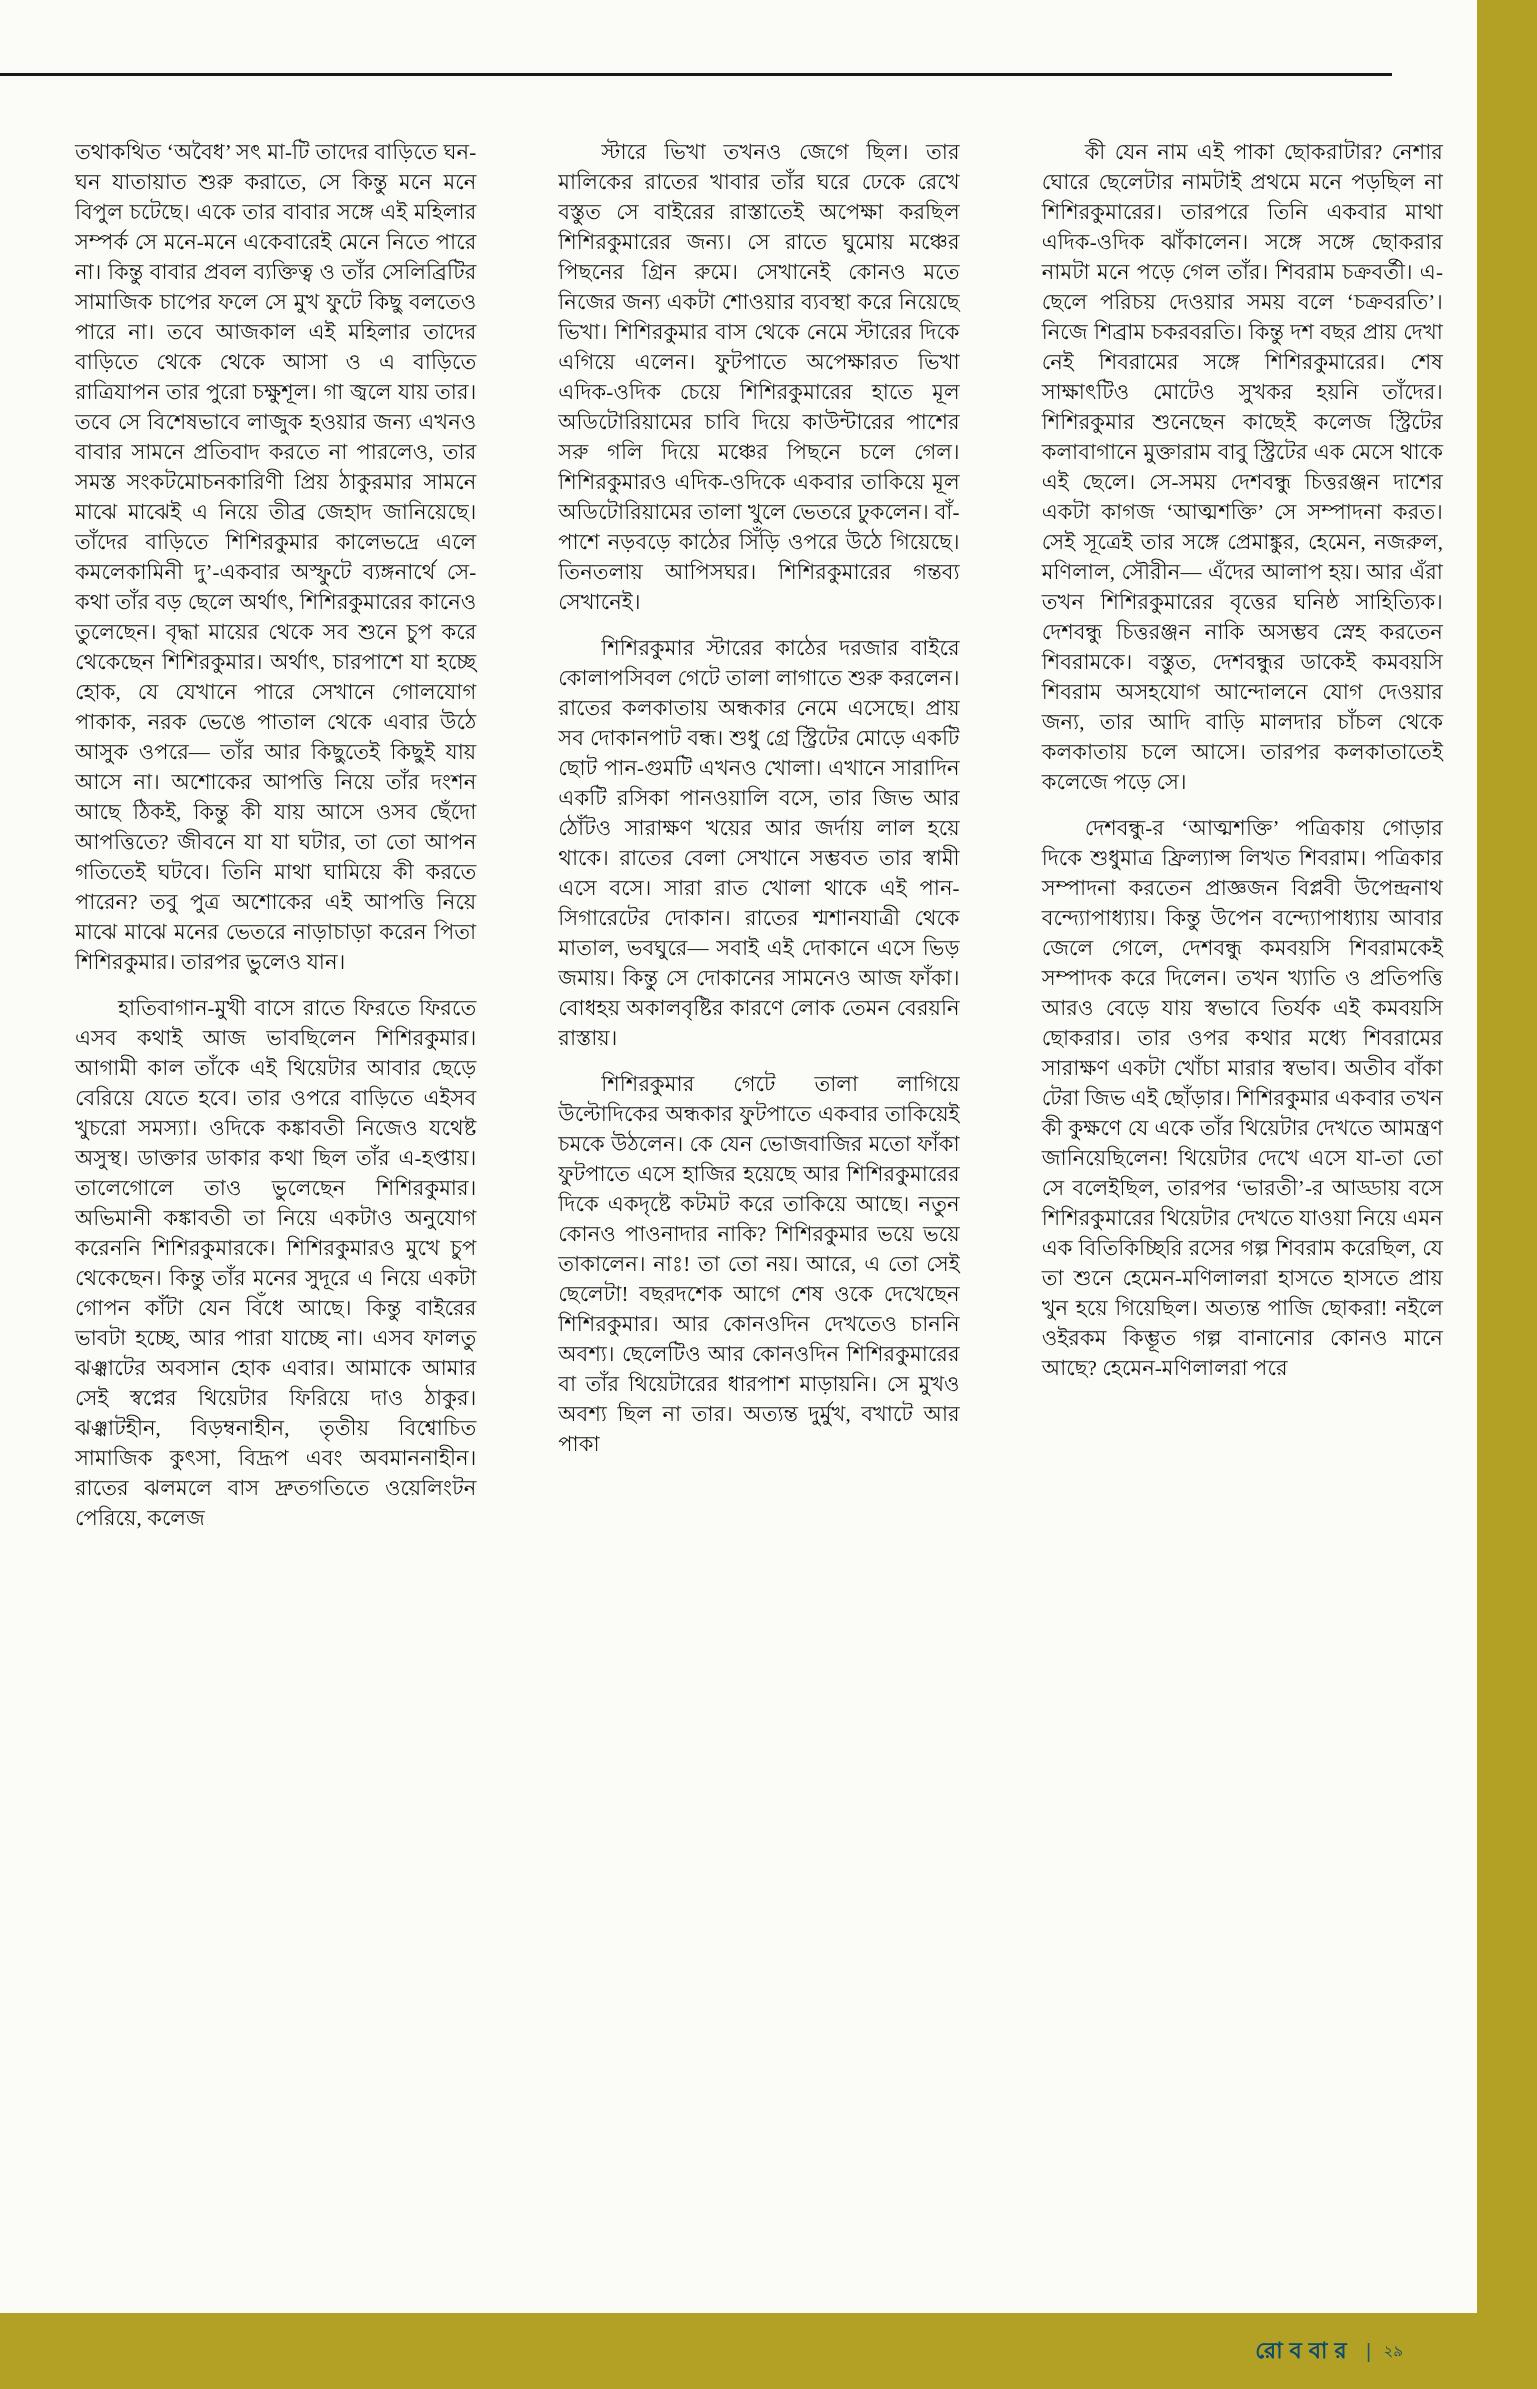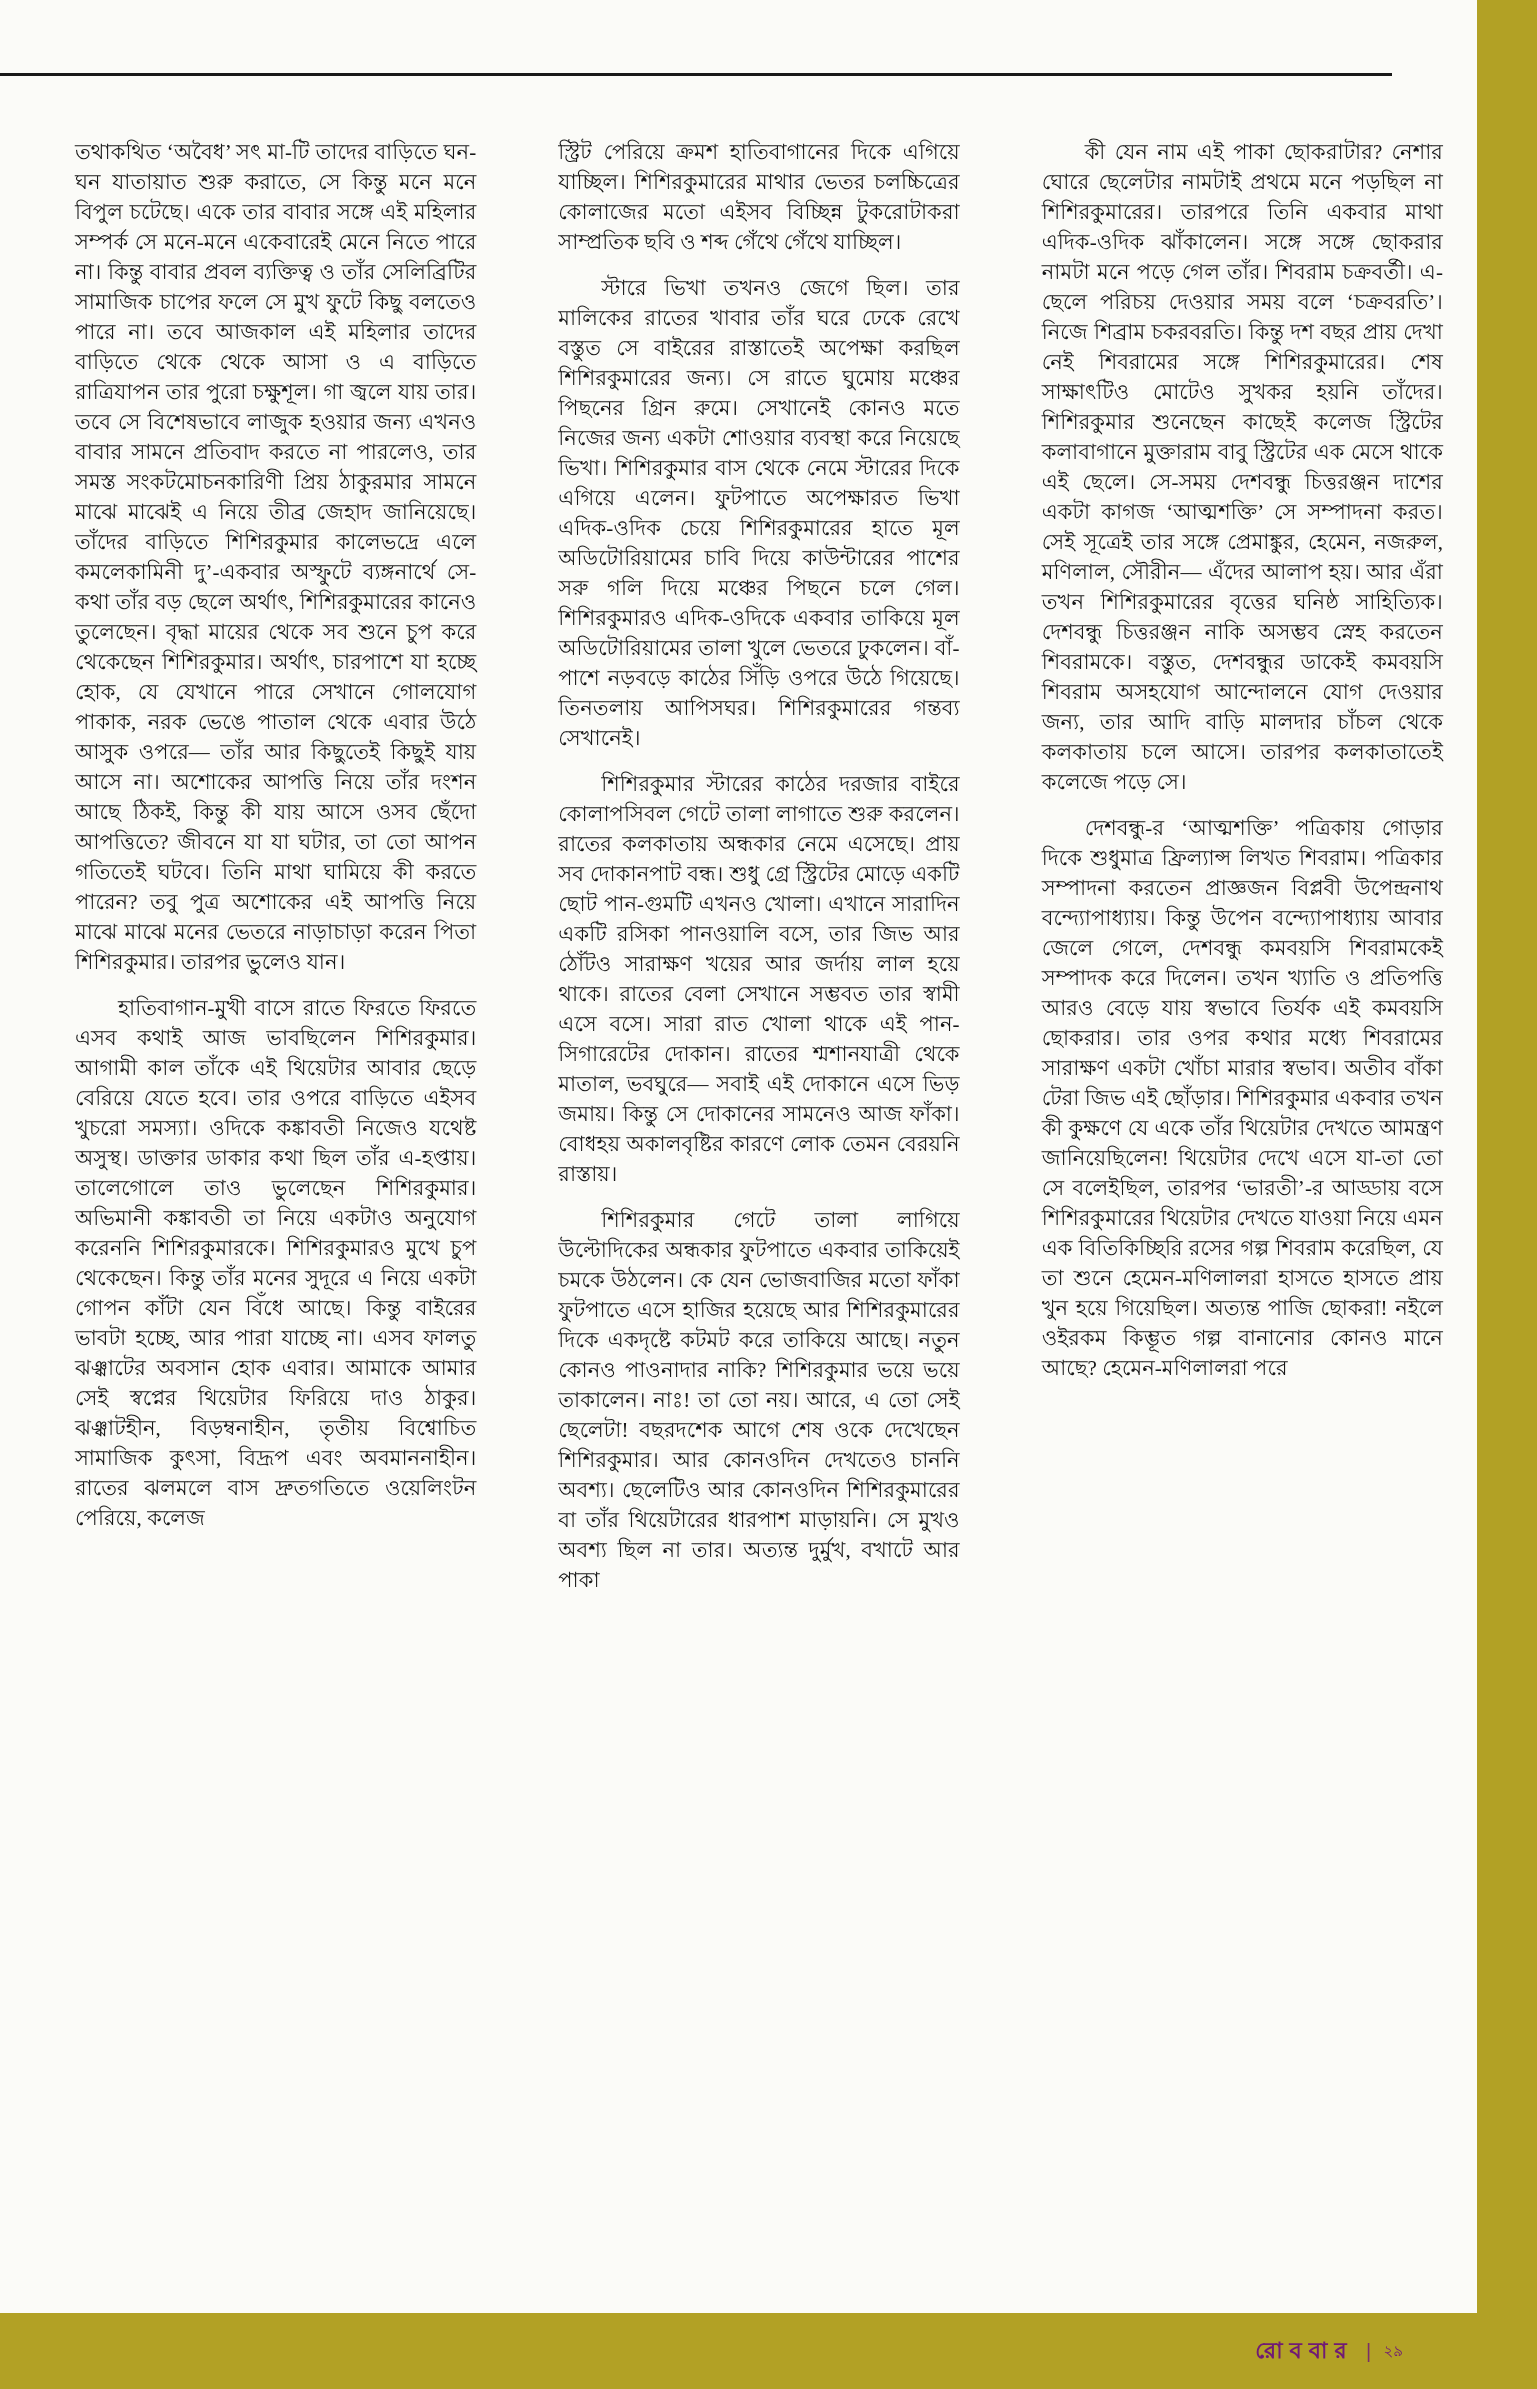--- a/index.html
+++ b/index.html
@@ -55,21 +55,21 @@
   .col p { margin: 16px; }
   .col p.indent { text-indent: 43px; }
   .footer {
     position: absolute;
     right: 135px;
     top: 50%;
     transform: translateY(-50%);
     display: flex;
     align-items: center;
     gap: 12.4px;
-    color: #701a75;
+    color: #0c4a6e;
     font-family: "Liberation Sans", "DejaVu Sans", sans-serif;
   }
   .footer-title {
     font-size: 22px;
     letter-spacing: 7px;
     font-weight: 600;
   }
   .footer-sep {
     font-size: 20px;
     opacity: 0.85;
@@ -88,21 +88,20 @@
   <div class="top-rule"></div>
 
   <div class="content">
 
     <div class="col">
       <p>তথাকথিত ‘অবৈধ’ সৎ মা-টি তাদের বাড়িতে ঘন-ঘন যাতায়াত শুরু করাতে, সে কিন্তু মনে মনে বিপুল চটেছে। একে তার বাবার সঙ্গে এই মহিলার সম্পর্ক সে মনে-মনে একেবারেই মেনে নিতে পারে না। কিন্তু বাবার প্রবল ব্যক্তিত্ব ও তাঁর সেলিব্রিটির সামাজিক চাপের ফলে সে মুখ ফুটে কিছু বলতেও পারে না। তবে আজকাল এই মহিলার তাদের বাড়িতে থেকে থেকে আসা ও এ বাড়িতে রাত্রিযাপন তার পুরো চক্ষুশূল। গা জ্বলে যায় তার। তবে সে বিশেষভাবে লাজুক হওয়ার জন্য এখনও বাবার সামনে প্রতিবাদ করতে না পারলেও, তার সমস্ত সংকটমোচনকারিণী প্রিয় ঠাকুরমার সামনে মাঝে মাঝেই এ নিয়ে তীব্র জেহাদ জানিয়েছে। তাঁদের বাড়িতে শিশিরকুমার কালেভদ্রে এলে কমলেকামিনী দু’-একবার অস্ফুটে ব্যঙ্গনার্থে সে-কথা তাঁর বড় ছেলে অর্থাৎ, শিশিরকুমারের কানেও তুলেছেন। বৃদ্ধা মায়ের থেকে সব শুনে চুপ করে থেকেছেন শিশিরকুমার। অর্থাৎ, চারপাশে যা হচ্ছে হোক, যে যেখানে পারে সেখানে গোলযোগ পাকাক, নরক ভেঙে পাতাল থেকে এবার উঠে আসুক ওপরে— তাঁর আর কিছুতেই কিছুই যায় আসে না। অশোকের আপত্তি নিয়ে তাঁর দংশন আছে ঠিকই, কিন্তু কী যায় আসে ওসব ছেঁদো আপত্তিতে? জীবনে যা যা ঘটার, তা তো আপন গতিতেই ঘটবে। তিনি মাথা ঘামিয়ে কী করতে পারেন? তবু পুত্র অশোকের এই আপত্তি নিয়ে মাঝে মাঝে মনের ভেতরে নাড়াচাড়া করেন পিতা শিশিরকুমার। তারপর ভুলেও যান।</p>
       <p class="indent">হাতিবাগান-মুখী বাসে রাতে ফিরতে ফিরতে এসব কথাই আজ ভাবছিলেন শিশিরকুমার। আগামী কাল তাঁকে এই থিয়েটার আবার ছেড়ে বেরিয়ে যেতে হবে। তার ওপরে বাড়িতে এইসব খুচরো সমস্যা। ওদিকে কঙ্কাবতী নিজেও যথেষ্ট অসুস্থ। ডাক্তার ডাকার কথা ছিল তাঁর এ-হপ্তায়। তালেগোলে তাও ভুলেছেন শিশিরকুমার। অভিমানী কঙ্কাবতী তা নিয়ে একটাও অনুযোগ করেননি শিশিরকুমারকে। শিশিরকুমারও মুখে চুপ থেকেছেন। কিন্তু তাঁর মনের সুদূরে এ নিয়ে একটা গোপন কাঁটা যেন বিঁধে আছে। কিন্তু বাইরের ভাবটা হচ্ছে, আর পারা যাচ্ছে না। এসব ফালতু ঝঞ্ঝাটের অবসান হোক এবার। আমাকে আমার সেই স্বপ্নের থিয়েটার ফিরিয়ে দাও ঠাকুর। ঝঞ্ঝাটহীন, বিড়ম্বনাহীন, তৃতীয় বিশ্বোচিত সামাজিক কুৎসা, বিদ্রূপ এবং অবমাননাহীন। রাতের ঝলমলে বাস দ্রুতগতিতে ওয়েলিংটন পেরিয়ে, কলেজ</p>
     </div>
 
     <div class="col">
-      <p>স্ট্রিট পেরিয়ে ক্রমশ হাতিবাগানের দিকে এগিয়ে যাচ্ছিল। শিশিরকুমারের মাথার ভেতর চলচ্চিত্রের কোলাজের মতো এইসব বিচ্ছিন্ন টুকরোটাকরা সাম্প্রতিক ছবি ও শব্দ গেঁথে গেঁথে যাচ্ছিল।</p>
       <p class="indent">স্টারে ভিখা তখনও জেগে ছিল। তার মালিকের রাতের খাবার তাঁর ঘরে ঢেকে রেখে বস্তুত সে বাইরের রাস্তাতেই অপেক্ষা করছিল শিশিরকুমারের জন্য। সে রাতে ঘুমোয় মঞ্চের পিছনের গ্রিন রুমে। সেখানেই কোনও মতে নিজের জন্য একটা শোওয়ার ব্যবস্থা করে নিয়েছে ভিখা। শিশিরকুমার বাস থেকে নেমে স্টারের দিকে এগিয়ে এলেন। ফুটপাতে অপেক্ষারত ভিখা এদিক-ওদিক চেয়ে শিশিরকুমারের হাতে মূল অডিটোরিয়ামের চাবি দিয়ে কাউন্টারের পাশের সরু গলি দিয়ে মঞ্চের পিছনে চলে গেল। শিশিরকুমারও এদিক-ওদিকে একবার তাকিয়ে মূল অডিটোরিয়ামের তালা খুলে ভেতরে ঢুকলেন। বাঁ-পাশে নড়বড়ে কাঠের সিঁড়ি ওপরে উঠে গিয়েছে। তিনতলায় আপিসঘর। শিশিরকুমারের গন্তব্য সেখানেই।</p>
       <p class="indent">শিশিরকুমার স্টারের কাঠের দরজার বাইরে কোলাপসিবল গেটে তালা লাগাতে শুরু করলেন। রাতের কলকাতায় অন্ধকার নেমে এসেছে। প্রায় সব দোকানপাট বন্ধ। শুধু গ্রে স্ট্রিটের মোড়ে একটি ছোট পান-গুমটি এখনও খোলা। এখানে সারাদিন একটি রসিকা পানওয়ালি বসে, তার জিভ আর ঠোঁটও সারাক্ষণ খয়ের আর জর্দায় লাল হয়ে থাকে। রাতের বেলা সেখানে সম্ভবত তার স্বামী এসে বসে। সারা রাত খোলা থাকে এই পান-সিগারেটের দোকান। রাতের শ্মশানযাত্রী থেকে মাতাল, ভবঘুরে— সবাই এই দোকানে এসে ভিড় জমায়। কিন্তু সে দোকানের সামনেও আজ ফাঁকা। বোধহয় অকালবৃষ্টির কারণে লোক তেমন বেরয়নি রাস্তায়।</p>
       <p class="indent">শিশিরকুমার গেটে তালা লাগিয়ে উল্টোদিকের অন্ধকার ফুটপাতে একবার তাকিয়েই চমকে উঠলেন। কে যেন ভোজবাজির মতো ফাঁকা ফুটপাতে এসে হাজির হয়েছে আর শিশিরকুমারের দিকে একদৃষ্টে কটমট করে তাকিয়ে আছে। নতুন কোনও পাওনাদার নাকি? শিশিরকুমার ভয়ে ভয়ে তাকালেন। নাঃ! তা তো নয়। আরে, এ তো সেই ছেলেটা! বছরদশেক আগে শেষ ওকে দেখেছেন শিশিরকুমার। আর কোনওদিন দেখতেও চাননি অবশ্য। ছেলেটিও আর কোনওদিন শিশিরকুমারের বা তাঁর থিয়েটারের ধারপাশ মাড়ায়নি। সে মুখও অবশ্য ছিল না তার। অত্যন্ত দুর্মুখ, বখাটে আর পাকা</p>
     </div>
 
     <div class="col">
       <p class="indent">কী যেন নাম এই পাকা ছোকরাটার? নেশার ঘোরে ছেলেটার নামটাই প্রথমে মনে পড়ছিল না শিশিরকুমারের। তারপরে তিনি একবার মাথা এদিক-ওদিক ঝাঁকালেন। সঙ্গে সঙ্গে ছোকরার নামটা মনে পড়ে গেল তাঁর। শিবরাম চক্রবর্তী। এ-ছেলে পরিচয় দেওয়ার সময় বলে ‘চক্রবরতি’। নিজে শিব্রাম চকরবরতি। কিন্তু দশ বছর প্রায় দেখা নেই শিবরামের সঙ্গে শিশিরকুমারের। শেষ সাক্ষাৎটিও মোটেও সুখকর হয়নি তাঁদের। শিশিরকুমার শুনেছেন কাছেই কলেজ স্ট্রিটের কলাবাগানে মুক্তারাম বাবু স্ট্রিটের এক মেসে থাকে এই ছেলে। সে-সময় দেশবন্ধু চিত্তরঞ্জন দাশের একটা কাগজ ‘আত্মশক্তি’ সে সম্পাদনা করত। সেই সূত্রেই তার সঙ্গে প্রেমাঙ্কুর, হেমেন, নজরুল, মণিলাল, সৌরীন— এঁদের আলাপ হয়। আর এঁরা তখন শিশিরকুমারের বৃত্তের ঘনিষ্ঠ সাহিত্যিক। দেশবন্ধু চিত্তরঞ্জন নাকি অসম্ভব স্নেহ করতেন শিবরামকে। বস্তুত, দেশবন্ধুর ডাকেই কমবয়সি শিবরাম অসহযোগ আন্দোলনে যোগ দেওয়ার জন্য, তার আদি বাড়ি মালদার চাঁচল থেকে কলকাতায় চলে আসে। তারপর কলকাতাতেই কলেজে পড়ে সে।</p>
       <p class="indent">দেশবন্ধু-র ‘আত্মশক্তি’ পত্রিকায় গোড়ার দিকে শুধুমাত্র ফ্রিল্যান্স লিখত শিবরাম। পত্রিকার সম্পাদনা করতেন প্রাজ্ঞজন বিপ্লবী উপেন্দ্রনাথ বন্দ্যোপাধ্যায়। কিন্তু উপেন বন্দ্যোপাধ্যায় আবার জেলে গেলে, দেশবন্ধু কমবয়সি শিবরামকেই সম্পাদক করে দিলেন। তখন খ্যাতি ও প্রতিপত্তি আরও বেড়ে যায় স্বভাবে তির্যক এই কমবয়সি ছোকরার। তার ওপর কথার মধ্যে শিবরামের সারাক্ষণ একটা খোঁচা মারার স্বভাব। অতীব বাঁকা টেরা জিভ এই ছোঁড়ার। শিশিরকুমার একবার তখন কী কুক্ষণে যে একে তাঁর থিয়েটার দেখতে আমন্ত্রণ জানিয়েছিলেন! থিয়েটার দেখে এসে যা-তা তো সে বলেইছিল, তারপর ‘ভারতী’-র আড্ডায় বসে শিশিরকুমারের থিয়েটার দেখতে যাওয়া নিয়ে এমন এক বিতিকিচ্ছিরি রসের গল্প শিবরাম করেছিল, যে তা শুনে হেমেন-মণিলালরা হাসতে হাসতে প্রায় খুন হয়ে গিয়েছিল। অত্যন্ত পাজি ছোকরা! নইলে ওইরকম কিম্ভূত গল্প বানানোর কোনও মানে আছে? হেমেন-মণিলালরা পরে</p>
     </div>
 

